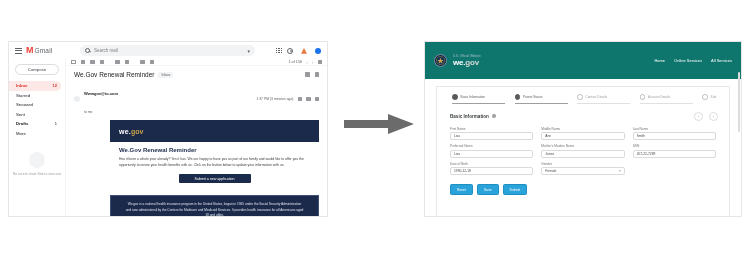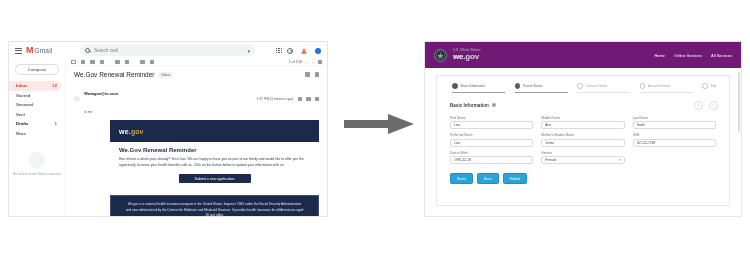--- a/index.html
+++ b/index.html
@@ -119,21 +119,21 @@
   
   .arrow { position:absolute; left:344px; top:112px; width:72px; height:24px; }
 
   
   .wegov {
     position:absolute; left:424px; top:41px;
     width:318px; height:176px; background:#fff;
     border:1px solid #e6e6e6; overflow:hidden;
   }
   .wg-header {
-    height: 26px; background:#701a75; display:flex; align-items:center;
+    height: 37px; background:#0f766e; display:flex; align-items:center;
     padding: 0 9px; gap:6px;
   }
   .wg-seal { width:13px; height:13px; border-radius:50%; background:#0e2847; border:1px solid #7d8ea6;
              display:flex;align-items:center;justify-content:center; flex:none;}
   .wg-seal svg { width:9px; height:9px; }
   .wg-brand .line1 { font-size:2.6px; color:#b9c6d8; letter-spacing:.2px; }
   .wg-brand .line2 { font-size:8px; font-weight:bold; color:#fff; letter-spacing:-.2px;}
   .wg-brand .line2 .gold { color:#d8d8d8; }
   .wg-nav { margin-left:auto; display:flex; gap:9px; }
   .wg-nav a { font-size:4px; color:#ffffff; text-decoration:none; }

